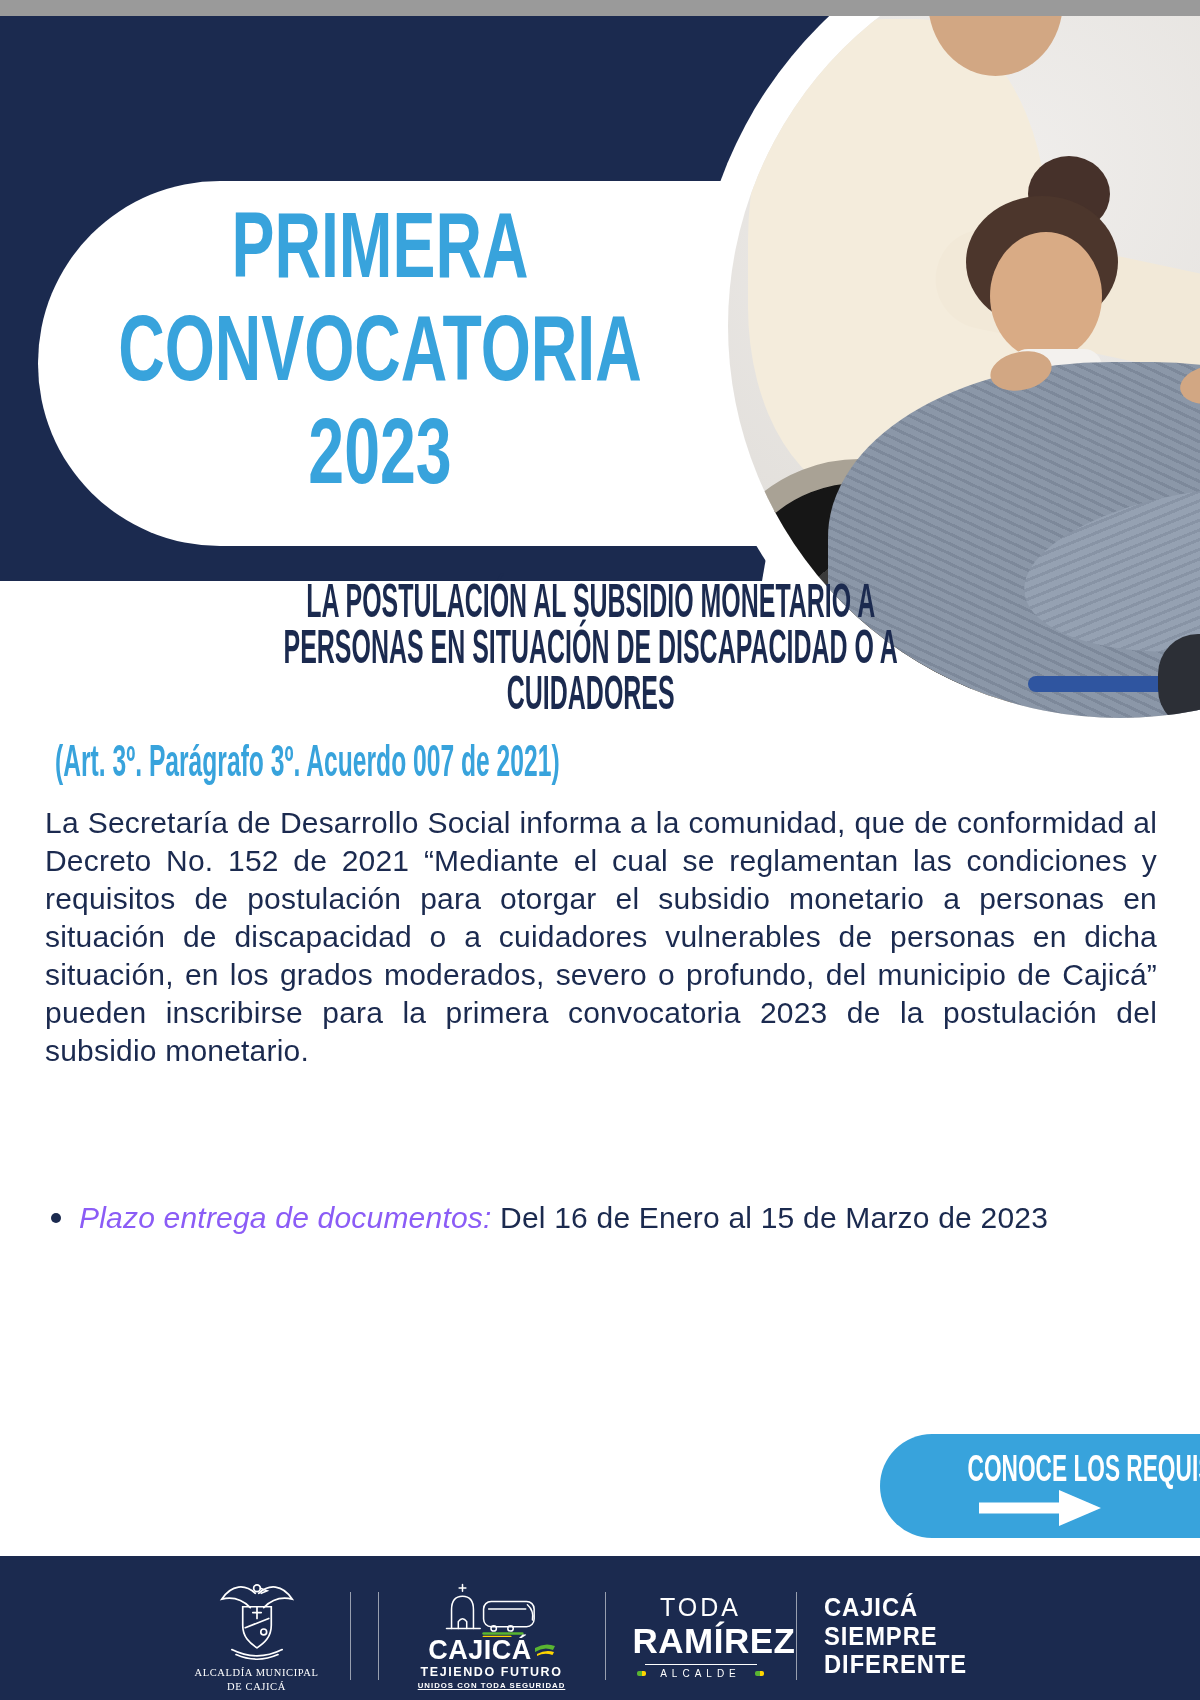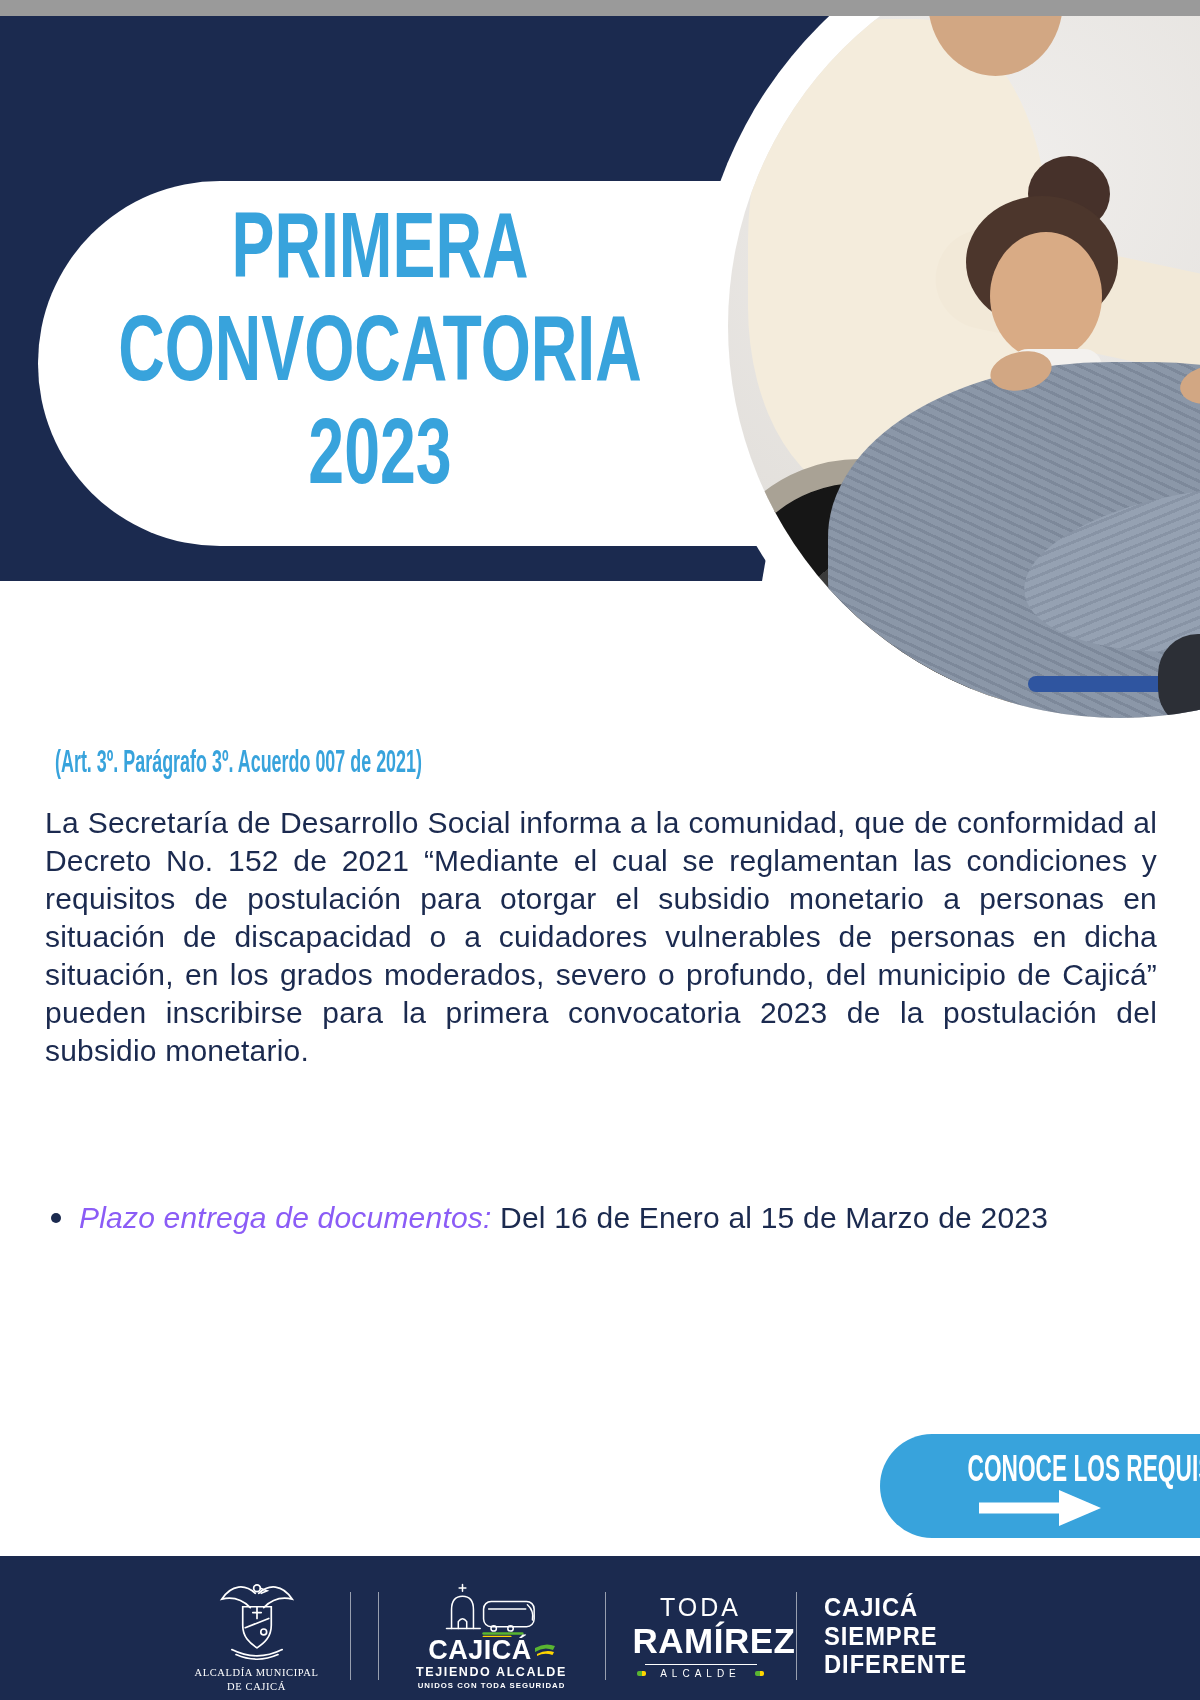--- a/index.html
+++ b/index.html
@@ -64,21 +64,21 @@
   .hero-title .cond{transform:scaleX(.70);}
   
   .heading{
     position:absolute;left:0;top:562px;width:794px;text-align:center;z-index:6;
     color:#1b2a4f;font-weight:bold;font-size:48px;line-height:46px;white-space:nowrap;
   }
   .heading .cond{transform:scaleX(.52);}
   
   .subheading{
     position:absolute;left:55px;top:722px;z-index:6;
-    color:#38a3dc;font-weight:bold;font-size:32px;line-height:46px;white-space:nowrap;
+    color:#38a3dc;font-weight:bold;font-size:44px;line-height:46px;white-space:nowrap;
   }
   .subheading .cond-l{transform:scaleX(.56);}
   
   .body-text{
     position:absolute;left:45px;top:788px;width:1112px;z-index:6;
     color:#1b2a4f;font-size:30px;line-height:38px;text-align:justify;
     letter-spacing:.2px;
   }
   
   .bullets{position:absolute;left:45px;top:1182px;width:1112px;z-index:6;
@@ -105,21 +105,21 @@
   .f-block{text-align:center;}
   .f-alcaldia{width:132px;text-align:center;}
   .f-alcaldia .caption{font-family:"Liberation Serif",serif;font-size:10.5px;letter-spacing:.6px;line-height:1.3;margin-top:3px;}
   .f-secretaria{width:152px;white-space:nowrap;}
   .f-secretaria .cond{transform:scaleX(.82);}
   .f-sec-1{font-size:14px;font-weight:bold;letter-spacing:.5px;line-height:1.25;}
   .f-sec-2{font-size:27px;font-weight:bold;line-height:1.12;}
   .f-cajica{width:172px;white-space:nowrap;}
   .f-caj-name{font-size:27px;font-weight:800;letter-spacing:.5px;line-height:1;display:inline-flex;align-items:center;gap:3px;}
   .f-caj-tag{font-size:12.5px;font-weight:bold;letter-spacing:1.6px;line-height:1.3;}
-  .f-caj-sub{font-size:7.8px;font-weight:bold;letter-spacing:1px;line-height:1.3;}
+  .f-caj-sub{font-size:7.8px;font-weight:bold;letter-spacing:1px;line-height:1.3;text-decoration:underline;}
   .f-fabio{width:136px;white-space:nowrap;}
   .f-fabio-first{font-size:25px;letter-spacing:3px;line-height:1.15;}
   .f-fabio-last{font-size:35px;font-weight:800;letter-spacing:.5px;line-height:1.1;}
   .f-fabio-rule{width:112px;height:1px;background:#ffffff;margin:4px auto 3px auto;}
   .f-fabio-role{font-size:10px;letter-spacing:5px;display:flex;align-items:center;justify-content:center;gap:14px;}
   .flagmark{display:inline-block;width:9px;height:5px;border-radius:2px;
     background:linear-gradient(90deg,#59b531 0 55%,#ffd500 55% 100%);}
   .f-slogan{width:186px;text-align:left;white-space:nowrap;}
   .f-slogan div{font-size:25px;font-weight:800;letter-spacing:1px;line-height:1.14;transform:scaleX(.95);transform-origin:left center;}
   svg{display:block;margin:0 auto;}
@@ -158,20 +158,27 @@
   </div>
 
   <div class="hero-title">
     <span class="cond">
       <span style="display:block">PRIMERA</span>
       <span style="display:block">CONVOCATORIA</span>
       <span style="display:block">2023</span>
     </span>
   </div>
 
+  <div class="heading">
+    <span class="cond">
+      <span style="display:block">LA POSTULACIÓN AL SUBSIDIO MONETARIO A</span>
+      <span style="display:block">PERSONAS EN SITUACIÓN DE DISCAPACIDAD O A</span>
+      <span style="display:block">CUIDADORES</span>
+    </span>
+  </div>
 
   <div class="subheading">
     <span class="cond-l">(Art. 3º. Parágrafo 3º. Acuerdo 007 de 2021)</span>
   </div>
 
   <div class="body-text">La Secretaría de Desarrollo Social informa a la comunidad, que de conformidad al Decreto No. 152 de 2021 “Mediante el cual se reglamentan las condiciones y requisitos de postulación para otorgar el subsidio monetario a personas en situación de discapacidad o a cuidadores vulnerables de personas en dicha situación, en los grados moderados, severo o profundo, del municipio de Cajicá” pueden inscribirse para la primera convocatoria 2023 de la postulación del subsidio monetario.</div>
 
   <ul class="bullets">
     <li><span class="bullet-label">Plazo entrega de documentos:</span><span> Del 16 de Enero al 15 de Marzo de 2023</span></li>
   </ul>
@@ -233,21 +240,21 @@
       </span>
       <div class="f-caj-name">
         <span>CAJICÁ</span>
         <span>
           <svg width="20" height="14" viewBox="0 0 20 14">
             <path d="M0 4 q10 -6 20 -2 l-2 4 q-9 -4 -18 2 z" fill="#59b531"></path>
             <path d="M2 10 q9 -5 17 -2 l-1.5 3 q-8 -3 -15.5 1 z" fill="#ffd500"></path>
           </svg>
         </span>
       </div>
-      <div class="f-caj-tag">TEJIENDO ALCALDE</div>
+      <div class="f-caj-tag">TEJIENDO FUTURO</div>
       <div class="f-caj-sub">UNIDOS CON TODA SEGURIDAD</div>
     </div>
 
     <div class="f-div"></div>
 
     <div class="f-block f-fabio">
       <div class="f-fabio-first">TODA</div>
       <div class="f-fabio-last">RAMÍREZ</div>
       <div class="f-fabio-rule"></div>
       <div class="f-fabio-role">

